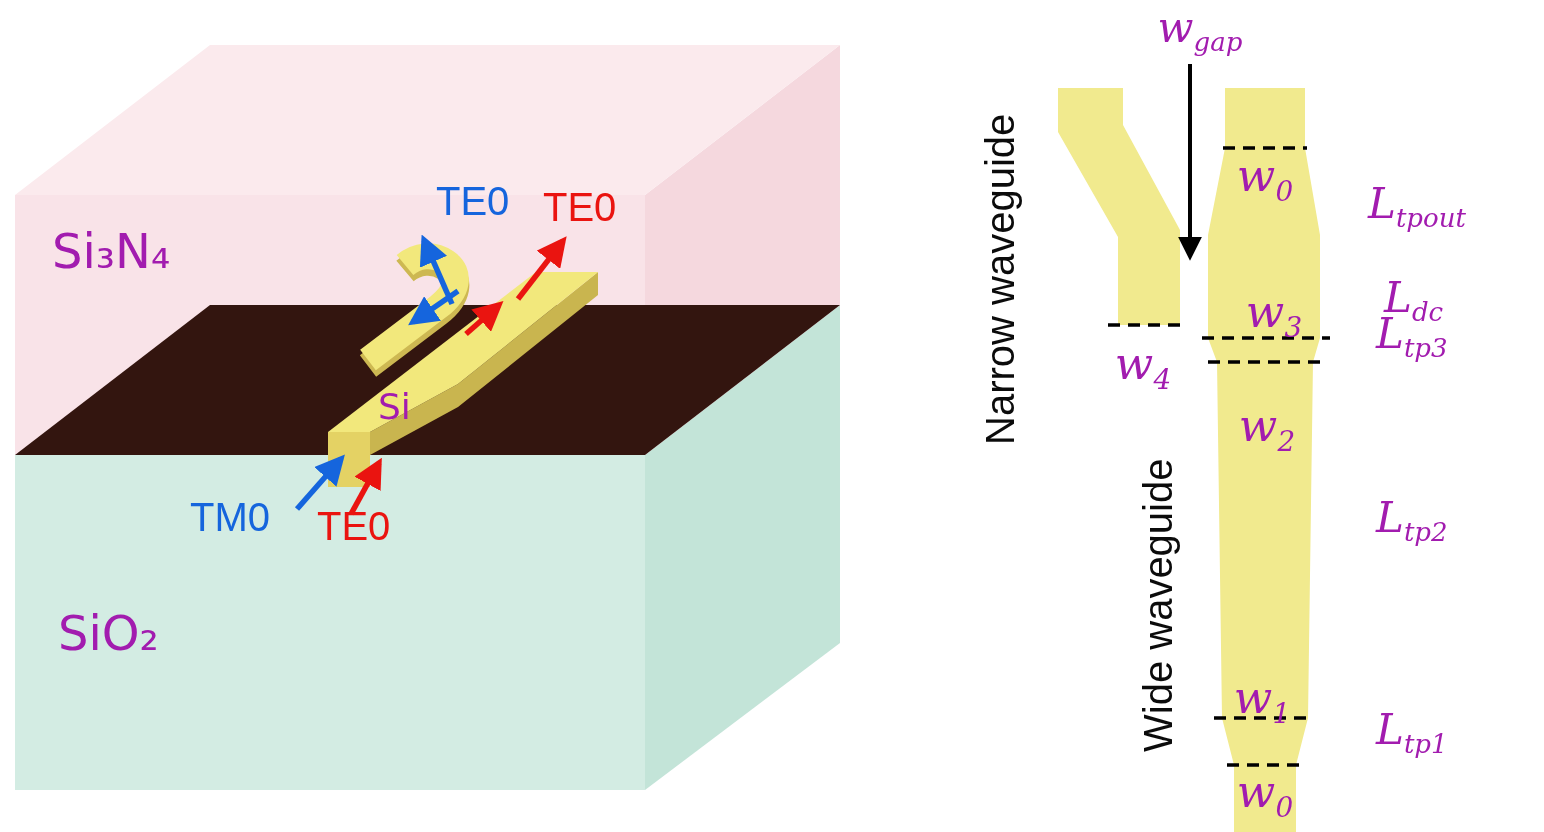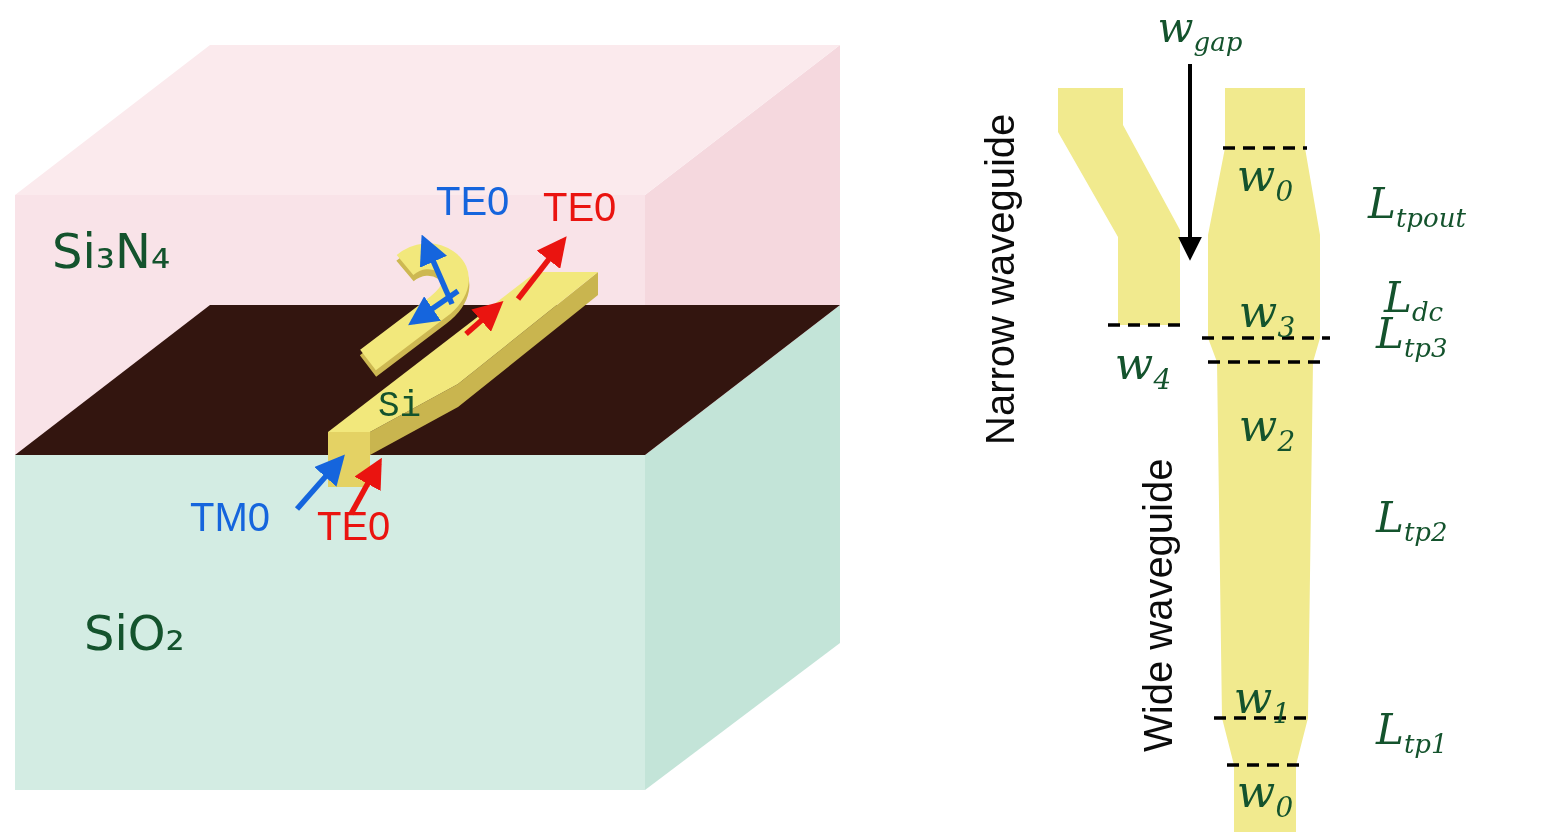--- a/index.html
+++ b/index.html
@@ -2,23 +2,23 @@
 <html><head>
 <meta charset="utf-8">
 <style>
   html,body{margin:0;padding:0;background:#ffffff;}
   .stage{position:relative;width:1544px;height:832px;background:#ffffff;overflow:hidden;
          font-family:"Liberation Sans",sans-serif;}
   .panel{position:absolute;top:0;height:832px;}
   #panel3d{left:0;width:900px;}
   #panelsch{left:940px;width:604px;}
   svg{position:absolute;left:0;top:0;}
-  .lbl{position:absolute;color:#14532d;white-space:nowrap;line-height:1.05;}
+  .lbl{position:absolute;color:#a21caf;white-space:nowrap;line-height:1.05;}
   .chem{font-family:"DejaVu Sans",sans-serif;font-size:48px;}
-  .core{font-size:36px;font-family:Liberation Mono, monospace;}
+  .core{font-size:36px;}
   .mode{font-size:40px;font-family:"Liberation Sans",sans-serif;}
   .blue{color:#1565dd;}
   .red{color:#ea1410;}
   .math{font-family:"DejaVu Serif",serif;font-style:italic;}
   .math sub{font-size:0.62em;font-style:italic;}
   .dim{font-size:45px;text-align:center;}
   .len{font-size:42px;}
   .vlabel{position:absolute;writing-mode:vertical-rl;transform:rotate(180deg);
           font-size:40px;width:48px;text-align:center;color:#0b0b0b;}
 </style>
@@ -56,21 +56,21 @@
 
       <line x1="452" y1="304" x2="424" y2="240" stroke-width="5.5" marker-end="url(#ab)" stroke="#1565dd"></line>
       <line x1="458" y1="291" x2="413" y2="322" stroke-width="5.5" marker-end="url(#ab)" stroke="#1565dd"></line>
       <line x1="466" y1="334" x2="499" y2="305" stroke-width="5.5" marker-end="url(#ar)" stroke="#ea1410"></line>
       <line x1="518" y1="299" x2="563" y2="241" stroke-width="5.5" marker-end="url(#ar)" stroke="#ea1410"></line>
       <line x1="297" y1="509" x2="341" y2="459" stroke-width="5.5" marker-end="url(#ab)" stroke="#1565dd"></line>
       <line x1="351" y1="514" x2="379" y2="463" stroke-width="5.5" marker-end="url(#ar)" stroke="#ea1410"></line>
     </svg>
 
     <div class="lbl chem" style="left:52px;top:226px;">Si₃N₄</div>
-    <div class="lbl chem" style="left:58px;top:608px;margin-left:26px;">SiO₂</div>
+    <div class="lbl chem" style="left:58px;top:608px;">SiO₂</div>
     <div class="lbl chem core" style="left:378px;top:388px;">Si</div>
 
     <div class="lbl mode blue" style="left:436px;top:180px;">TE0</div>
     <div class="lbl mode red" style="left:543px;top:186px;">TE0</div>
     <div class="lbl mode blue" style="left:190px;top:496px;">TM0</div>
     <div class="lbl mode red" style="left:317px;top:505px;">TE0</div>
   </section>
 
   <section class="panel" id="panelsch">
     <svg width="604" height="832" viewBox="0 0 604 832">
@@ -96,21 +96,21 @@
 
     <div class="vlabel" style="left:38px;top:52px;height:455px;">Narrow waveguide</div>
     <div class="vlabel" style="left:196px;top:420px;height:370px;">Wide waveguide</div>
 
     <div class="lbl math dim len" style="left:195px;top:6px;width:130px;">
       <span>w</span><sub>gap</sub>
     </div>
     <div class="lbl math dim" style="left:283px;top:152px;width:84px;">
       <span>w</span><sub>0</sub>
     </div>
-    <div class="lbl math dim" style="left:285px;top:288px;width:84px;">
+    <div class="lbl math dim" style="left:292px;top:288px;width:84px;">
       <span>w</span><sub>3</sub>
     </div>
     <div class="lbl math dim" style="left:160px;top:332px;width:86px;margin-top:8px;">
       <span>w</span><sub>4</sub>
     </div>
     <div class="lbl math dim" style="left:285px;top:366px;width:84px;margin-top:36px;">
       <span>w</span><sub>2</sub>
     </div>
     <div class="lbl math dim" style="left:280px;top:674px;width:84px;">
       <span>w</span><sub>1</sub>

